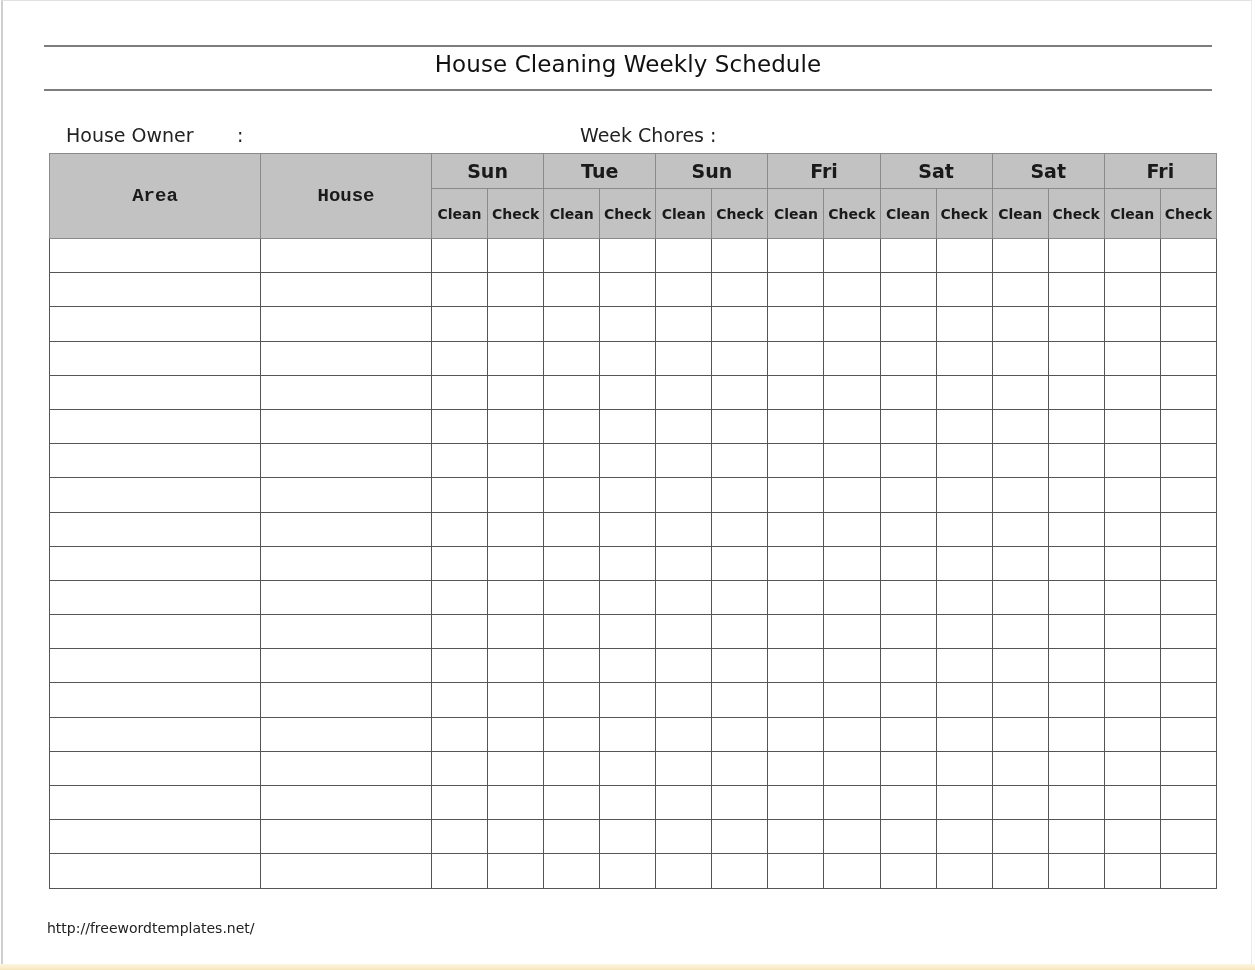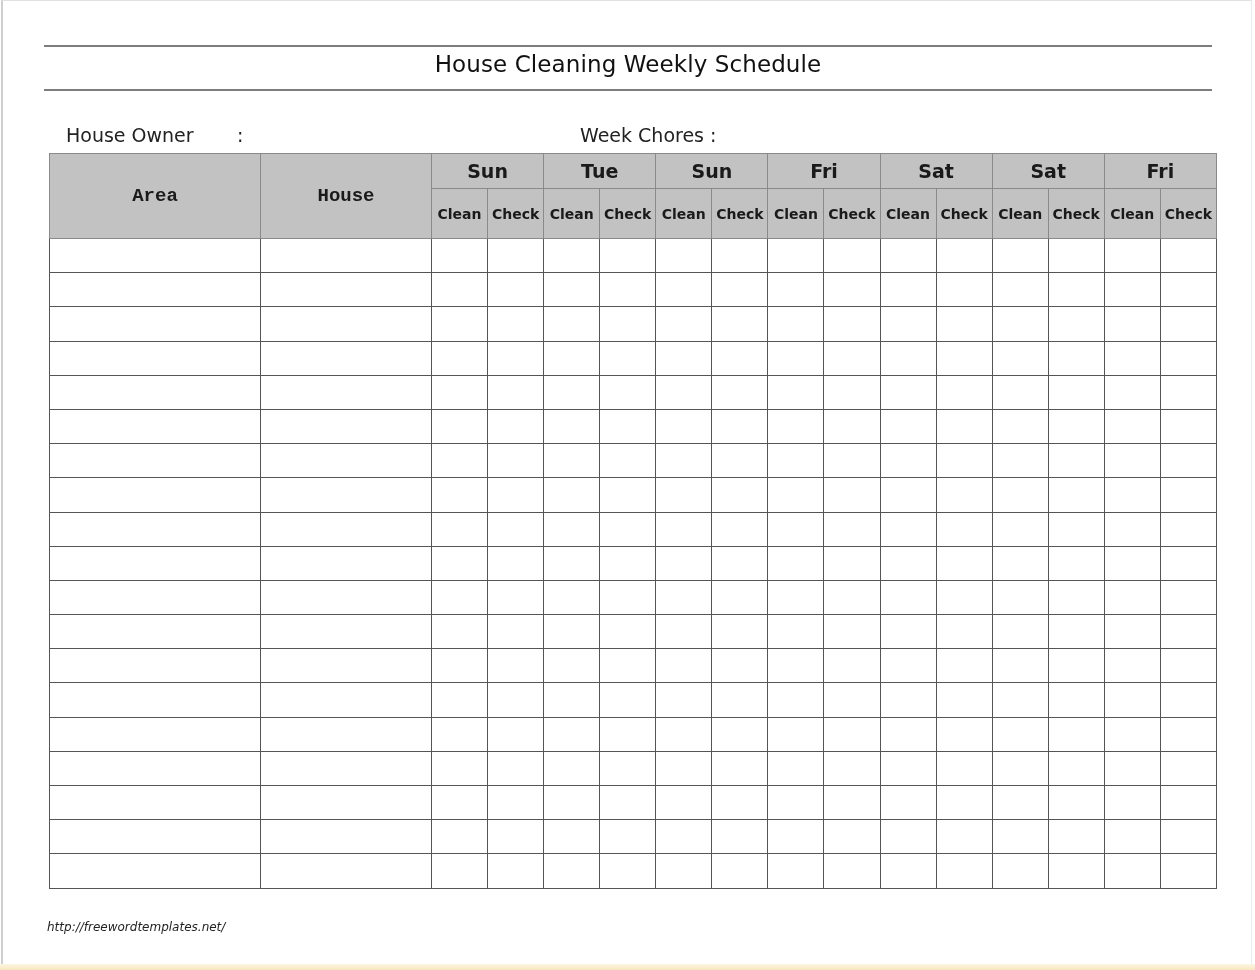--- a/index.html
+++ b/index.html
@@ -47,21 +47,21 @@
     table.schedule thead th {
       background: #c2c2c2; color: #1a1a1a; font-weight: bold;
       text-align: center; vertical-align: middle;
       border-color: #8a8a8a;
     }
     th.main-head { font-size: 19px; height: 70px; font-family: Liberation Mono, monospace; }
     th.day-head { font-size: 19px; height: 35px; }
     th.sub-head { font-size: 14px; height: 50px; }
     table.schedule tbody td { height: 34.2px; background: #fff; }
     .footer-url {
-      position: absolute; left: 47px; top: 920px; font-size: 12px; color: #222; font-style: italic;
+      position: absolute; left: 47px; top: 920px; font-size: 14px; color: #222;
     }
   </style>
 </head>
 <body>
 
 <div class="page-frame"></div>
 <div class="bottom-band"></div>
 
 <div class="rule top"></div>
 <div class="title">House Cleaning Weekly Schedule</div>

